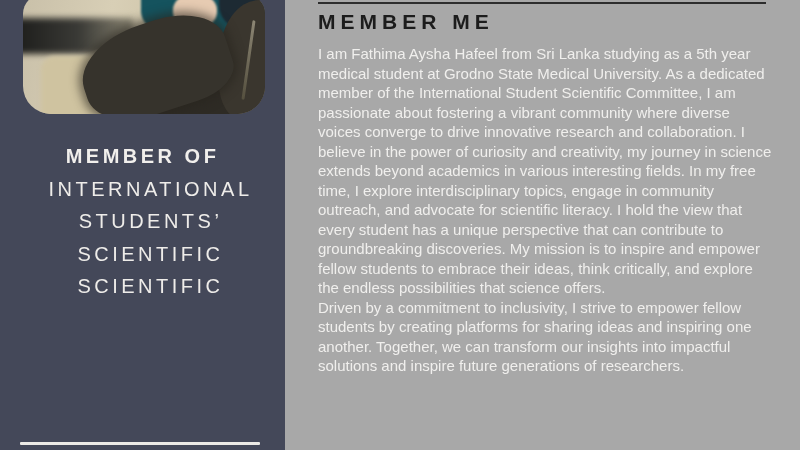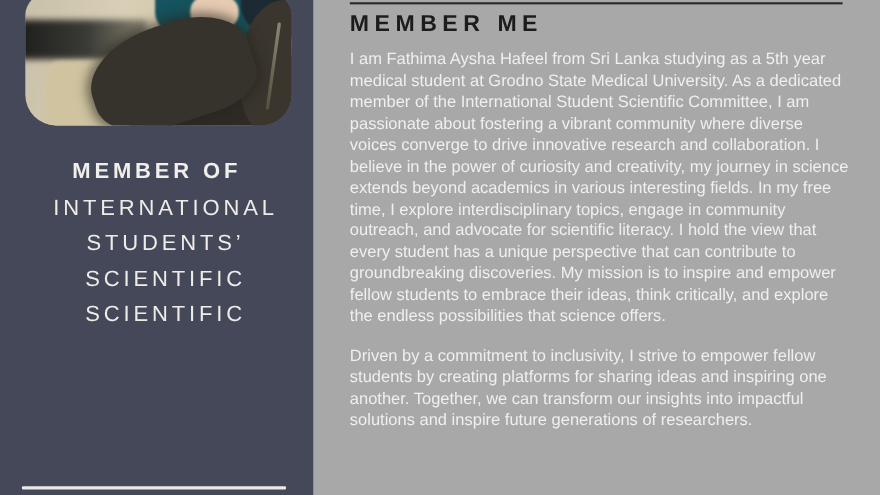--- a/index.html
+++ b/index.html
@@ -146,21 +146,21 @@
     color: #1c1c1c;
   }
   .about-body {
     position: absolute;
     left: 33px; top: 44px;
     width: 456px;
     color: #f0efed;
     font-size: 15px;
     line-height: 19.5px;
   }
-  .about-body p + p { margin-top: 16px; }
+  .about-body p + p { margin-top: 0; }
 </style>
 </head>
 <body>
 
 <div class="page">
 
   <div class="sidebar">
 
     <div class="photo">
       <div class="shape photo-window-band"></div>

